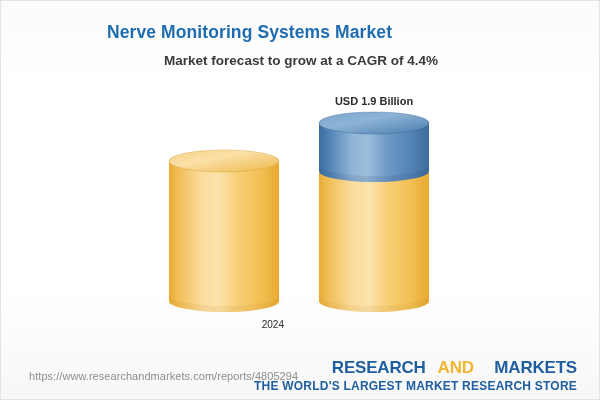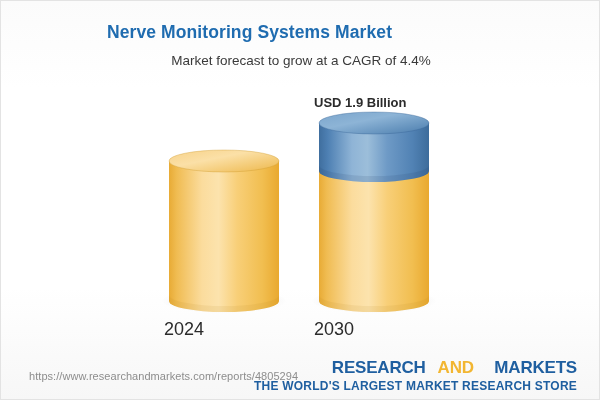--- a/index.html
+++ b/index.html
@@ -33,53 +33,53 @@
     color: #1f6cb0;
     letter-spacing: 0.1px;
   }
   #chart-subtitle {
     position: absolute;
     left: 0;
     top: 52px;
     width: 600px;
     text-align: center;
     font-size: 13.5px;
-    font-weight: normal;
+    font-weight: bold;
     color: #3a3a3a;
   }
 
   
   #plot {
     position: absolute;
     left: 0;
     top: 0;
     width: 600px;
     height: 348px;
   }
 
   .bar-group {
     position: absolute;
     bottom: 0;
   }
 
   .value-label {
     position: absolute;
     width: 100%;
-    text-align: left;
-    font-size: 13px;
+    text-align: center;
+    font-size: 11px;
     font-weight: bold;
     color: #2b2b2b;
     white-space: nowrap;
   }
 
   .year-label {
     position: absolute;
     width: 100%;
-    text-align: left;
-    font-size: 18px;
+    text-align: right;
+    font-size: 10px;
     color: #2b2b2b;
   }
 
   .cyl-shadow {
     position: absolute;
     border-radius: 50%;
     background: radial-gradient(ellipse at center,
                 rgba(120,120,120,0.22) 0%,
                 rgba(140,140,140,0.10) 45%,
                 rgba(255,255,255,0) 72%);
@@ -204,21 +204,20 @@
         <path d="M5,294 A55,11 0 0 0 115,294 L115,300 A55,11 0 0 1 5,300 Z" fill="rgba(180,125,25,0.10)"></path>
 
         <path d="M5,122 L5,170 A55,11 0 0 0 115,170 L115,122 Z" fill="url(#bBody2)"></path>
 
         <path d="M5,164 A55,11 0 0 0 115,164 L115,170 A55,11 0 0 1 5,170 Z" fill="rgba(30,60,95,0.12)"></path>
 
         <ellipse cx="60" cy="122" rx="55" ry="11" fill="url(#bTop2)"></ellipse>
         <ellipse cx="60" cy="122" rx="55" ry="11" fill="none" stroke="rgba(50,95,145,0.45)" stroke-width="0.8"></ellipse>
       </svg>
 
-      <div class="year-label" style="top:318px;">2030</div>
     </div>
 
   </div>
 
   <div id="footer-url">https://www.researchandmarkets.com/reports/4805294</div>
 
   <div id="logo">
     <div id="logo-wordmark">
       <span class="logo-blue">RESEARCH</span><span class="logo-blue"> </span><span class="logo-gold">AND</span><span class="logo-blue"> </span><span class="logo-blue">MARKETS</span>
     </div>

